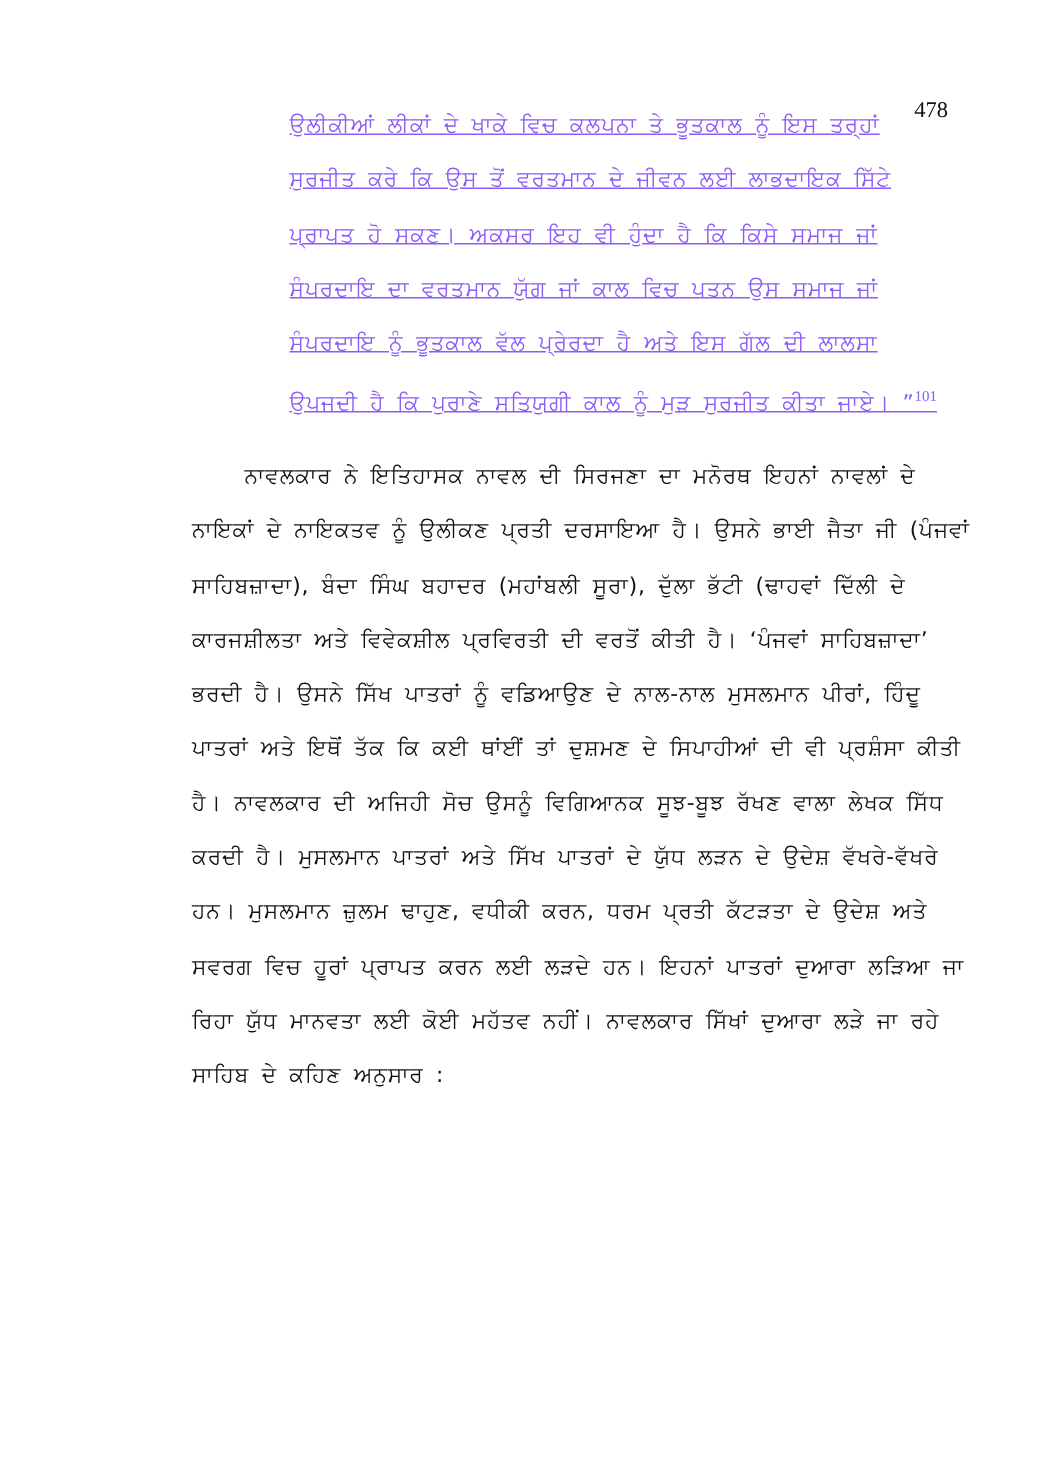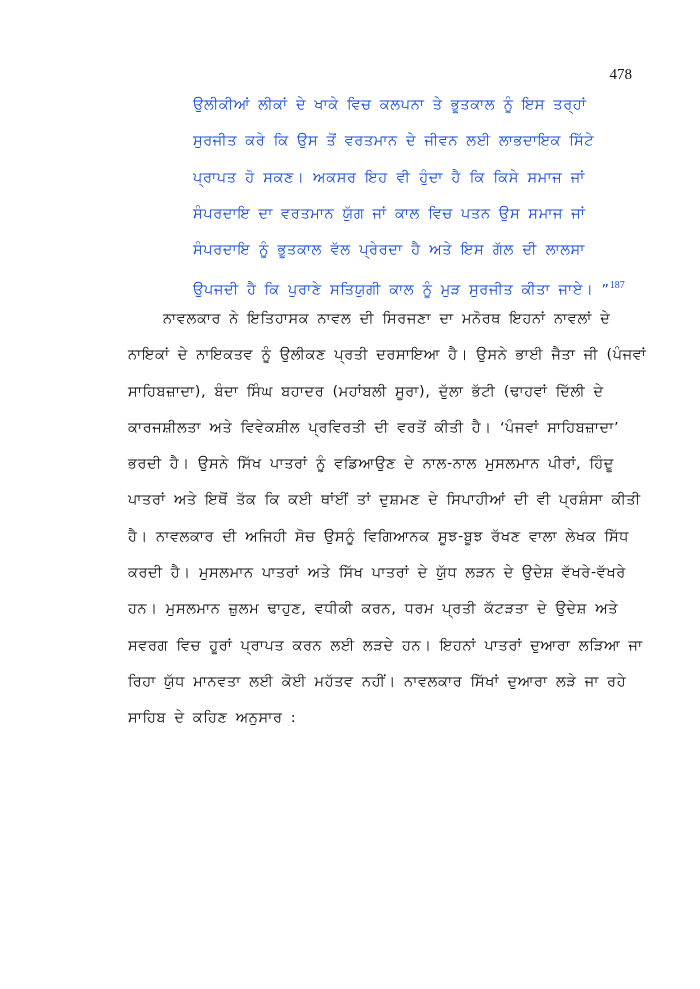--- a/index.html
+++ b/index.html
@@ -2,22 +2,22 @@
 <html><head>
 <meta charset="utf-8">
 <style>
   html, body { margin: 0; padding: 0; background: #ffffff; }
   body { width: 700px; height: 989px; position: relative; overflow: hidden; color: #111; }
   .page-number {
     position: absolute; top: 42px; left: 0; width: 632px; text-align: right;
     font-family: "Liberation Serif", "DejaVu Serif", serif; font-size: 15px; color: #111; margin-top: 24px;
   }
   .quote {
-    position: absolute; left: 193px; top: 86px; width: 392px;
-    font-family: "DejaVu Sans", sans-serif; font-size: 14.5px; color: #1d4ed8;
+    position: absolute; left: 193px; top: 66px; width: 392px;
+    font-family: "DejaVu Sans", sans-serif; font-size: 14.5px; color: #8b5cf6; text-decoration: underline;
   }
   .para {
     position: absolute; left: 118px; top: 300px; width: 467px;
     font-family: "DejaVu Sans", sans-serif; font-size: 14.5px; color: #111; margin-left: 10px;
   }
   .line {
     height: 36.3px; line-height: 36.3px; white-space: nowrap;
     text-align: justify; text-align-last: justify; letter-spacing: 0.6px;
     word-spacing: 3px;
   }
@@ -31,21 +31,21 @@
 <body>
 
 <div class="page-number">478</div>
 
 <div class="quote">
   <div class="line">ਉਲੀਕੀਆਂ ਲੀਕਾਂ ਦੇ ਖਾਕੇ ਵਿਚ ਕਲਪਨਾ ਤੇ ਭੂਤਕਾਲ ਨੂੰ ਇਸ ਤਰ੍ਹਾਂ</div>
   <div class="line">ਸੁਰਜੀਤ ਕਰੇ ਕਿ ਉਸ ਤੋਂ ਵਰਤਮਾਨ ਦੇ ਜੀਵਨ ਲਈ ਲਾਭਦਾਇਕ ਸਿੱਟੇ</div>
   <div class="line">ਪ੍ਰਾਪਤ ਹੋ ਸਕਣ। ਅਕਸਰ ਇਹ ਵੀ ਹੁੰਦਾ ਹੈ ਕਿ ਕਿਸੇ ਸਮਾਜ ਜਾਂ</div>
   <div class="line">ਸੰਪਰਦਾਇ ਦਾ ਵਰਤਮਾਨ ਯੁੱਗ ਜਾਂ ਕਾਲ ਵਿਚ ਪਤਨ ਉਸ ਸਮਾਜ ਜਾਂ</div>
   <div class="line">ਸੰਪਰਦਾਇ ਨੂੰ ਭੂਤਕਾਲ ਵੱਲ ਪ੍ਰੇਰਦਾ ਹੈ ਅਤੇ ਇਸ ਗੱਲ ਦੀ ਲਾਲਸਾ</div>
-  <div class="line last"><span>ਉਪਜਦੀ ਹੈ ਕਿ ਪੁਰਾਣੇ ਸਤਿਯੁਗੀ ਕਾਲ ਨੂੰ ਮੁੜ ਸੁਰਜੀਤ ਕੀਤਾ ਜਾਏ। ”</span><sup class="fn">187</sup></div>
+  <div class="line last"><span>ਉਪਜਦੀ ਹੈ ਕਿ ਪੁਰਾਣੇ ਸਤਿਯੁਗੀ ਕਾਲ ਨੂੰ ਮੁੜ ਸੁਰਜੀਤ ਕੀਤਾ ਜਾਏ। ”</span><sup class="fn">101</sup></div>
 </div>
 
 <div class="para">
   <div class="line indent">ਨਾਵਲਕਾਰ ਨੇ ਇਤਿਹਾਸਕ ਨਾਵਲ ਦੀ ਸਿਰਜਣਾ ਦਾ ਮਨੋਰਥ ਇਹਨਾਂ ਨਾਵਲਾਂ ਦੇ</div>
   <div class="line">ਨਾਇਕਾਂ ਦੇ ਨਾਇਕਤਵ ਨੂੰ ਉਲੀਕਣ ਪ੍ਰਤੀ ਦਰਸਾਇਆ ਹੈ। ਉਸਨੇ ਭਾਈ ਜੈਤਾ ਜੀ (ਪੰਜਵਾਂ</div>
   <div class="line">ਸਾਹਿਬਜ਼ਾਦਾ), ਬੰਦਾ ਸਿੰਘ ਬਹਾਦਰ (ਮਹਾਂਬਲੀ ਸੂਰਾ), ਦੁੱਲਾ ਭੱਟੀ (ਢਾਹਵਾਂ ਦਿੱਲੀ ਦੇ</div>
   <div class="line">ਕਾਰਜਸ਼ੀਲਤਾ ਅਤੇ ਵਿਵੇਕਸ਼ੀਲ ਪ੍ਰਵਿਰਤੀ ਦੀ ਵਰਤੋਂ ਕੀਤੀ ਹੈ। ‘ਪੰਜਵਾਂ ਸਾਹਿਬਜ਼ਾਦਾ’</div>
   <div class="line">ਭਰਦੀ ਹੈ। ਉਸਨੇ ਸਿੱਖ ਪਾਤਰਾਂ ਨੂੰ ਵਡਿਆਉਣ ਦੇ ਨਾਲ-ਨਾਲ ਮੁਸਲਮਾਨ ਪੀਰਾਂ, ਹਿੰਦੂ</div>
   <div class="line">ਪਾਤਰਾਂ ਅਤੇ ਇਥੋਂ ਤੱਕ ਕਿ ਕਈ ਥਾਂਈਂ ਤਾਂ ਦੁਸ਼ਮਣ ਦੇ ਸਿਪਾਹੀਆਂ ਦੀ ਵੀ ਪ੍ਰਸ਼ੰਸਾ ਕੀਤੀ</div>
   <div class="line">ਹੈ। ਨਾਵਲਕਾਰ ਦੀ ਅਜਿਹੀ ਸੋਚ ਉਸਨੂੰ ਵਿਗਿਆਨਕ ਸੂਝ-ਬੂਝ ਰੱਖਣ ਵਾਲਾ ਲੇਖਕ ਸਿੱਧ</div>

